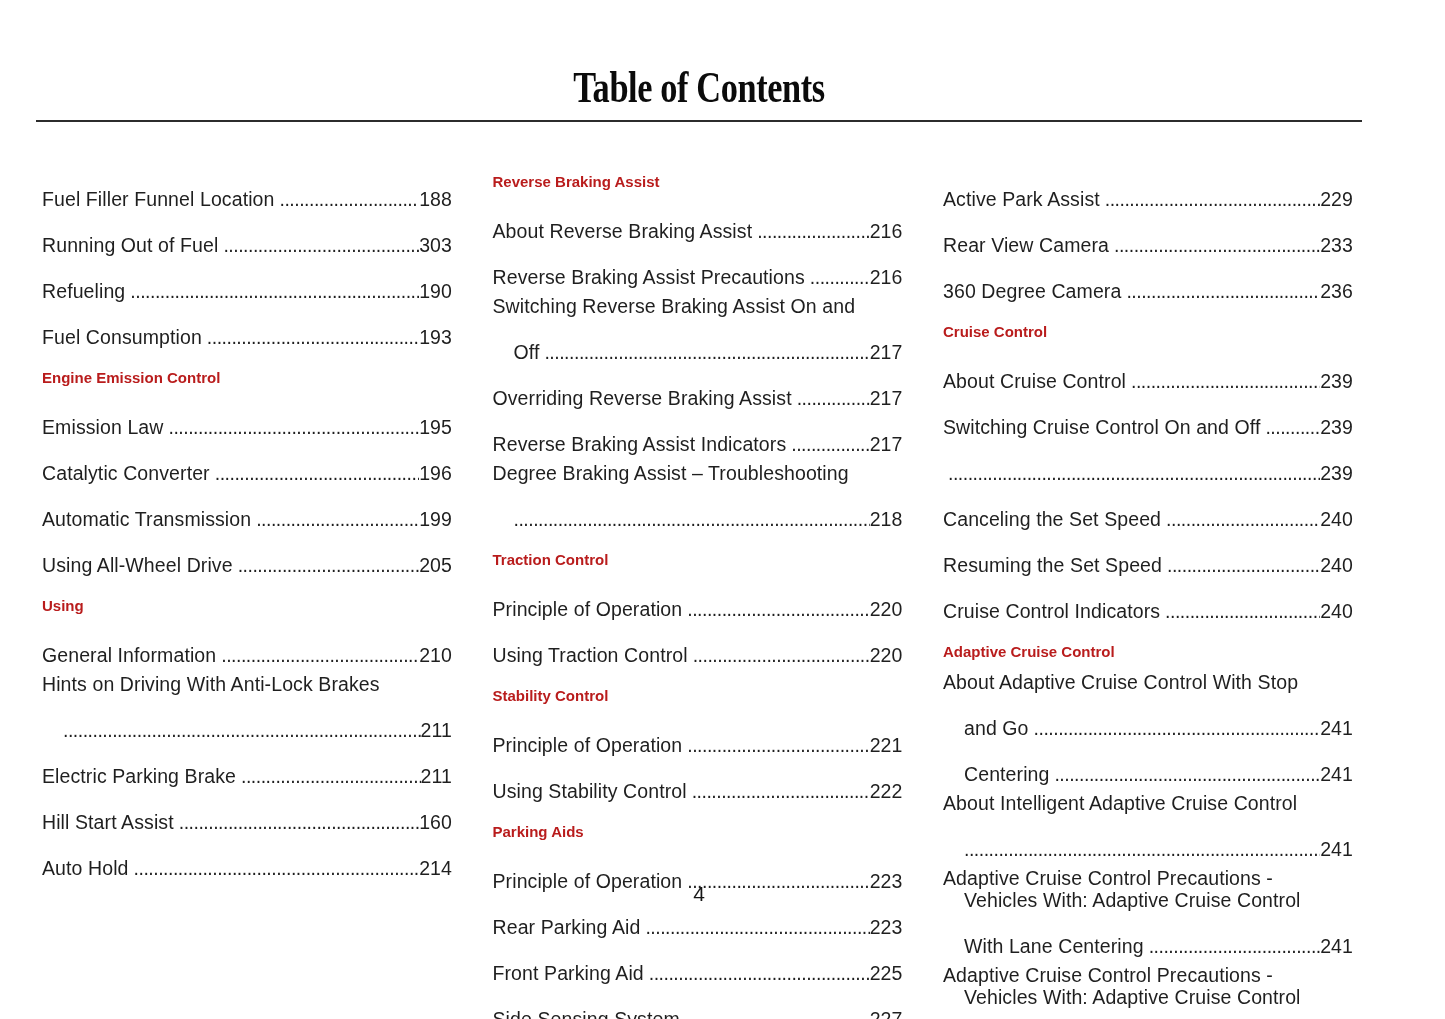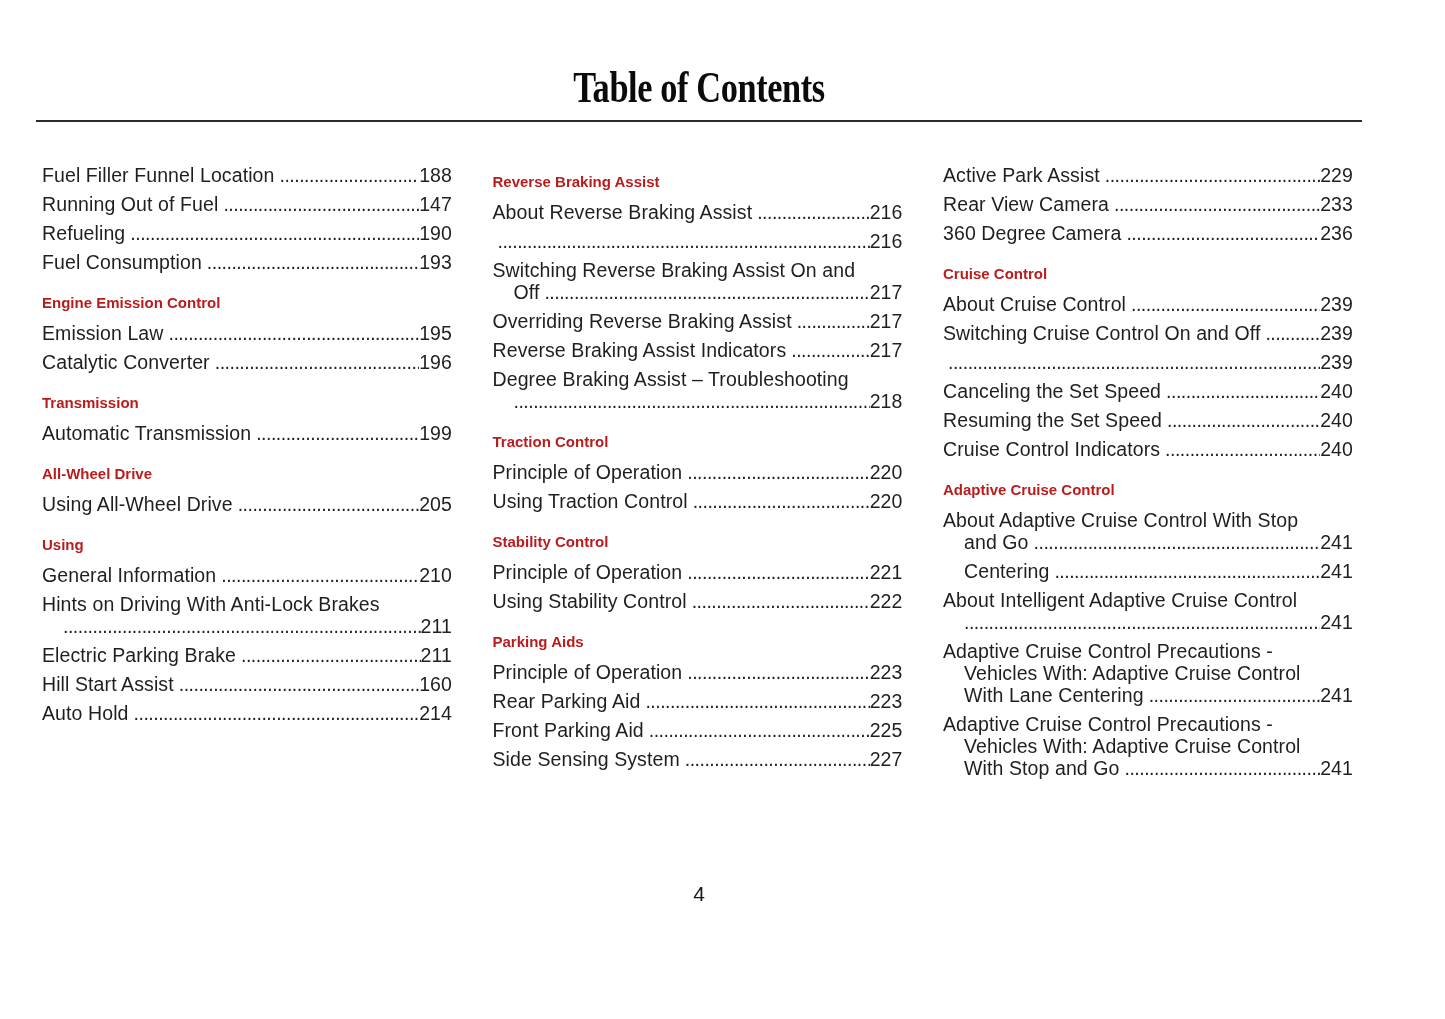--- a/index.html
+++ b/index.html
@@ -34,21 +34,21 @@
   .col { width:410px; }
 
   .section .heading {
     font-size:15px; font-weight:700; color:#b91c1c;
     line-height:28px; margin:16px 0 5px 0;
   }
   .section:first-child .heading { margin-top:4px; }
 
   .entry { font-size:19.5px; line-height:22px; margin-bottom:7px; letter-spacing:0.1px; }
   .entry .line { white-space:nowrap; }
-  .entry .row { display:flex; align-items:baseline; }
+  .entry .row { display:flex; align-items:baseline;margin-top:24px; }
   .cont { padding-left:21px; }
   .lbl { white-space:nowrap; flex:0 0 auto; }
   .dots {
     flex:1 1 auto; min-width:0; overflow:hidden; white-space:nowrap;
     margin-left:5px; letter-spacing:-0.5px; color:#1f1f1f;
   }
   .pg { white-space:nowrap; flex:0 0 auto; }
 
   .pagenum {
     position:absolute; top:882px; left:0; width:1326px;
@@ -69,21 +69,21 @@
               <div class="row">
                 <span class="lbl">Fuel Filler Funnel Location</span>
                 <span class="dots">............................................................................................................................................................................................................................</span>
                 <span class="pg">188</span>
               </div>
             </div>
             <div class="entry">
               <div class="row">
                 <span class="lbl">Running Out of Fuel</span>
                 <span class="dots">............................................................................................................................................................................................................................</span>
-                <span class="pg">147</span>
+                <span class="pg">303</span>
               </div>
             </div>
             <div class="entry">
               <div class="row">
                 <span class="lbl">Refueling</span>
                 <span class="dots">............................................................................................................................................................................................................................</span>
                 <span class="pg">190</span>
               </div>
             </div>
             <div class="entry">
@@ -105,31 +105,29 @@
             </div>
             <div class="entry">
               <div class="row">
                 <span class="lbl">Catalytic Converter</span>
                 <span class="dots">............................................................................................................................................................................................................................</span>
                 <span class="pg">196</span>
               </div>
             </div>
           </div>
           <div class="section">
-            <div class="heading">Transmission</div>
             <div class="entry">
               <div class="row">
                 <span class="lbl">Automatic Transmission</span>
                 <span class="dots">............................................................................................................................................................................................................................</span>
                 <span class="pg">199</span>
               </div>
             </div>
           </div>
           <div class="section">
-            <div class="heading">All-Wheel Drive</div>
             <div class="entry">
               <div class="row">
                 <span class="lbl">Using All-Wheel Drive</span>
                 <span class="dots">............................................................................................................................................................................................................................</span>
                 <span class="pg">205</span>
               </div>
             </div>
           </div>
           <div class="section">
             <div class="heading">Using</div>
@@ -176,20 +174,21 @@
             <div class="heading">Reverse Braking Assist</div>
             <div class="entry">
               <div class="row">
                 <span class="lbl">About Reverse Braking Assist</span>
                 <span class="dots">............................................................................................................................................................................................................................</span>
                 <span class="pg">216</span>
               </div>
             </div>
             <div class="entry">
               <div class="row">
+                <span class="lbl">Reverse Braking Assist Precautions</span>
                 <span class="dots">............................................................................................................................................................................................................................</span>
                 <span class="pg">216</span>
               </div>
             </div>
             <div class="entry">
               <div class="line">Switching Reverse Braking Assist On and</div>
               <div class="row cont">
                 <span class="lbl">Off</span>
                 <span class="dots">............................................................................................................................................................................................................................</span>
                 <span class="pg">217</span>

